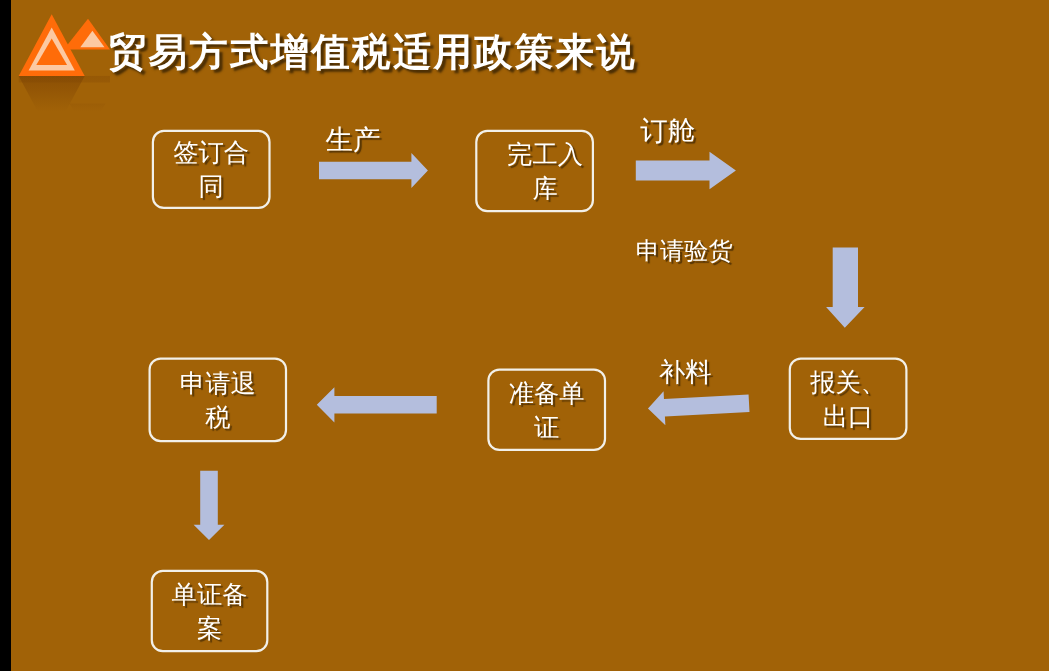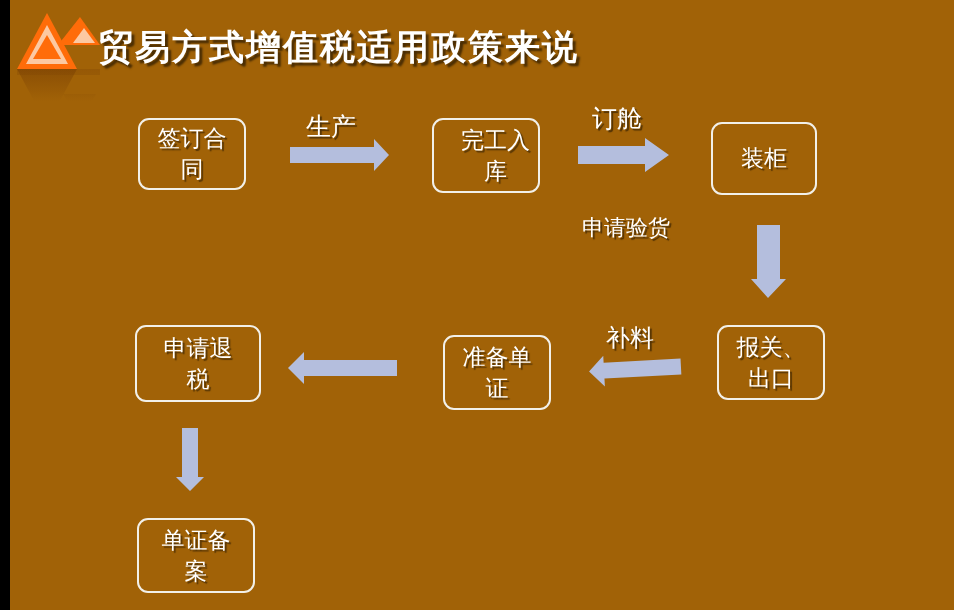--- a/index.html
+++ b/index.html
@@ -21,21 +21,21 @@
   .node{
     position:absolute;box-sizing:border-box;
     border:2px solid #f2f0e9;border-radius:11px;
     display:flex;align-items:center;justify-content:center;
     color:#fff;font-size:23px;line-height:31px;text-align:center;
     white-space:pre-line;
     text-shadow:2px 2px 1px rgba(0,0,0,0.45);
     background:transparent;
   }
   .edge-label{
-    position:absolute;color:#fff;text-align:center;
+    position:absolute;color:#fff;
     text-shadow:2px 2px 1px rgba(0,0,0,0.5);
   }
   #arrow-layer{position:absolute;left:0;top:0;width:954px;height:610px;}
   #arrow-layer polygon{fill:#b4bedd;}
 </style>
 </head>
 <body>
 
 <div id="stage">
 
@@ -84,33 +84,30 @@
   <div class="edge-label" style="left:599px;top:322px;width:62px;font-size:24px;font-family:Liberation Serif, serif;">补料</div>
 
   <div class="node" style="left:138px;top:118px;width:108px;height:72px;">
     <span>签订合
 同</span>
   </div>
   <div class="node" style="left:432px;top:118px;width:108px;height:75px;padding-left:19px;">
     <span>完工入
 库</span>
   </div>
-  <div class="node" style="left:711px;top:122px;width:106px;height:73px;">
-    <span>装柜</span>
-  </div>
   <div class="node" style="left:717px;top:325px;width:108px;height:75px;">
     <span>报关、
 出口</span>
   </div>
   <div class="node" style="left:443px;top:335px;width:108px;height:75px;text-align:center;">
     <span>准备单
 证</span>
   </div>
   <div class="node" style="left:135px;top:325px;width:126px;height:77px;justify-content:center;">
     <span>申请退
 税</span>
   </div>
-  <div class="node" style="left:137px;top:518px;width:118px;height:75px;">
+  <div class="node" style="left:137px;top:518px;width:107px;height:75px;">
     <span>单证备
 案</span>
   </div>
 
 </div>
 
 </body></html>

